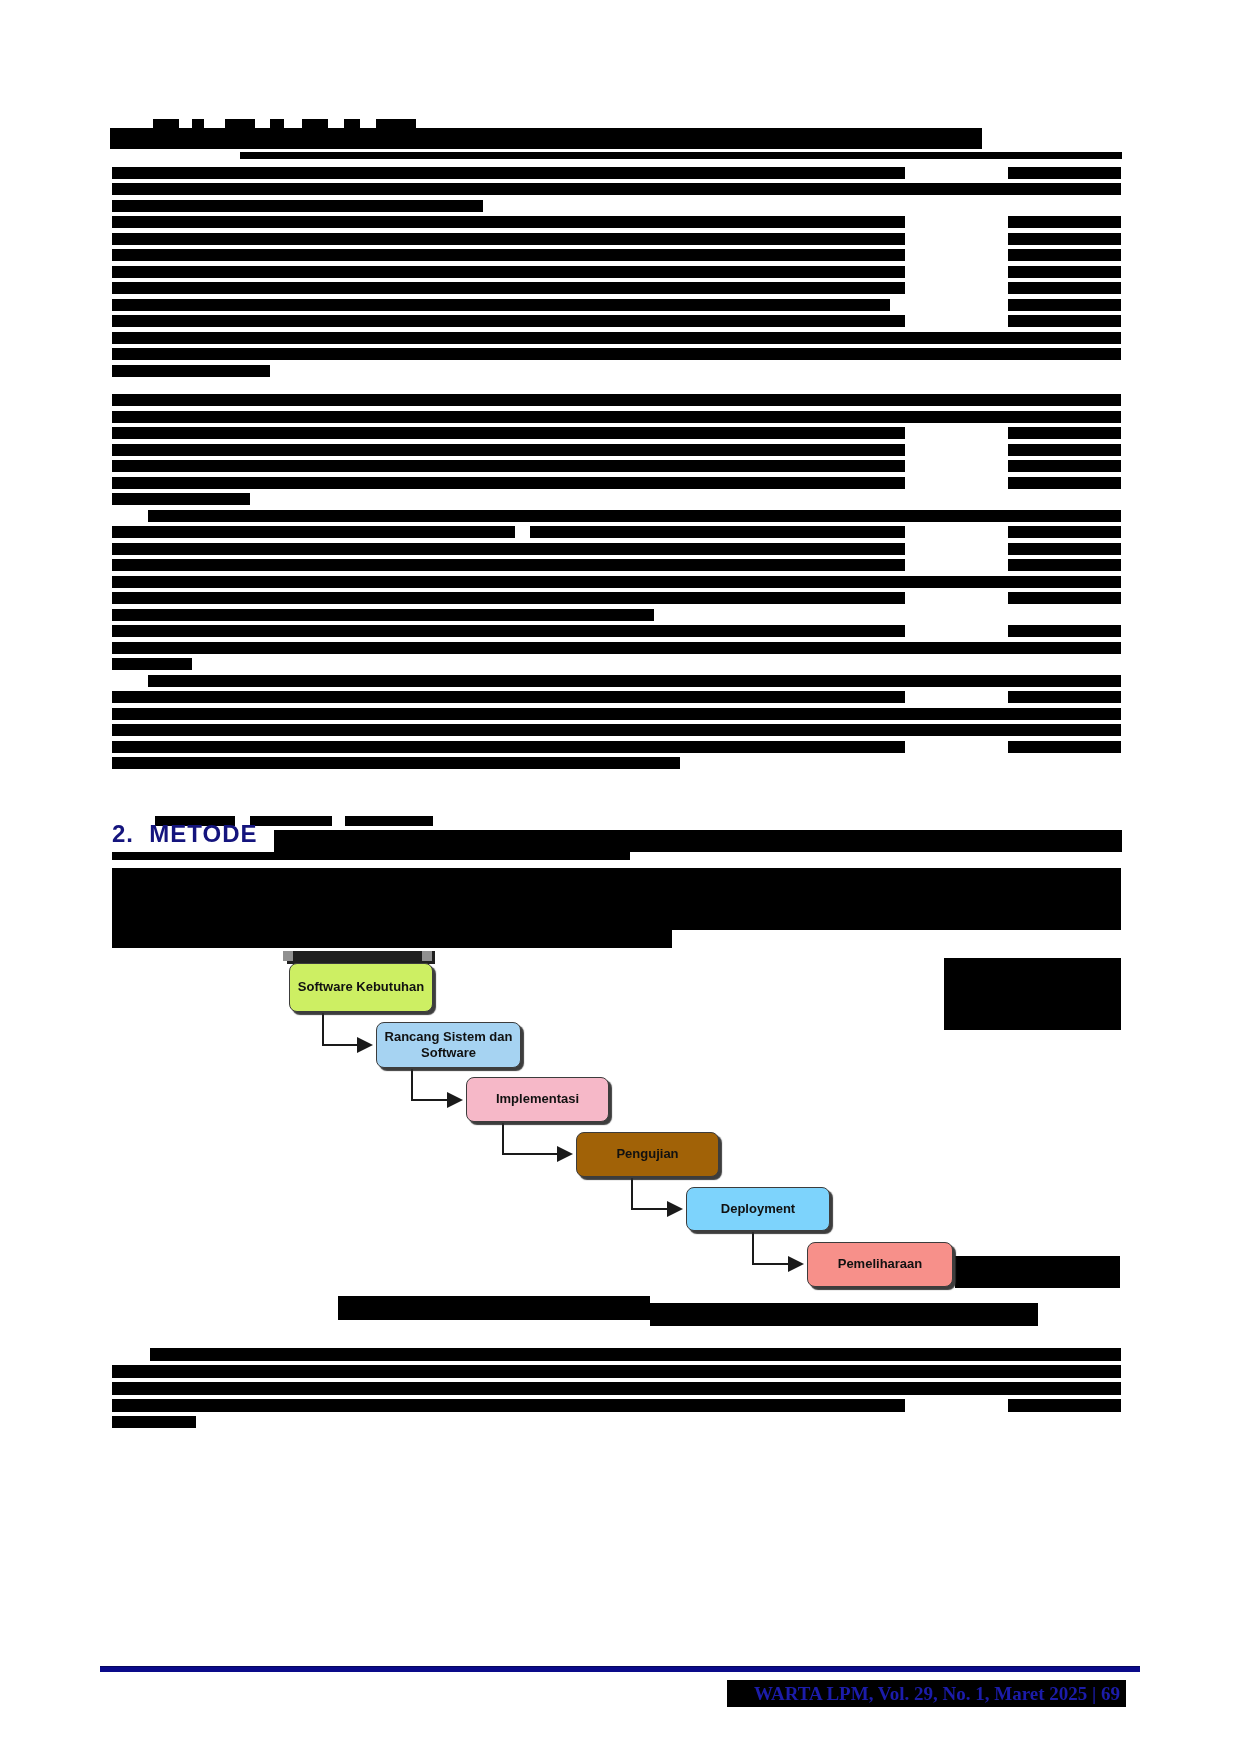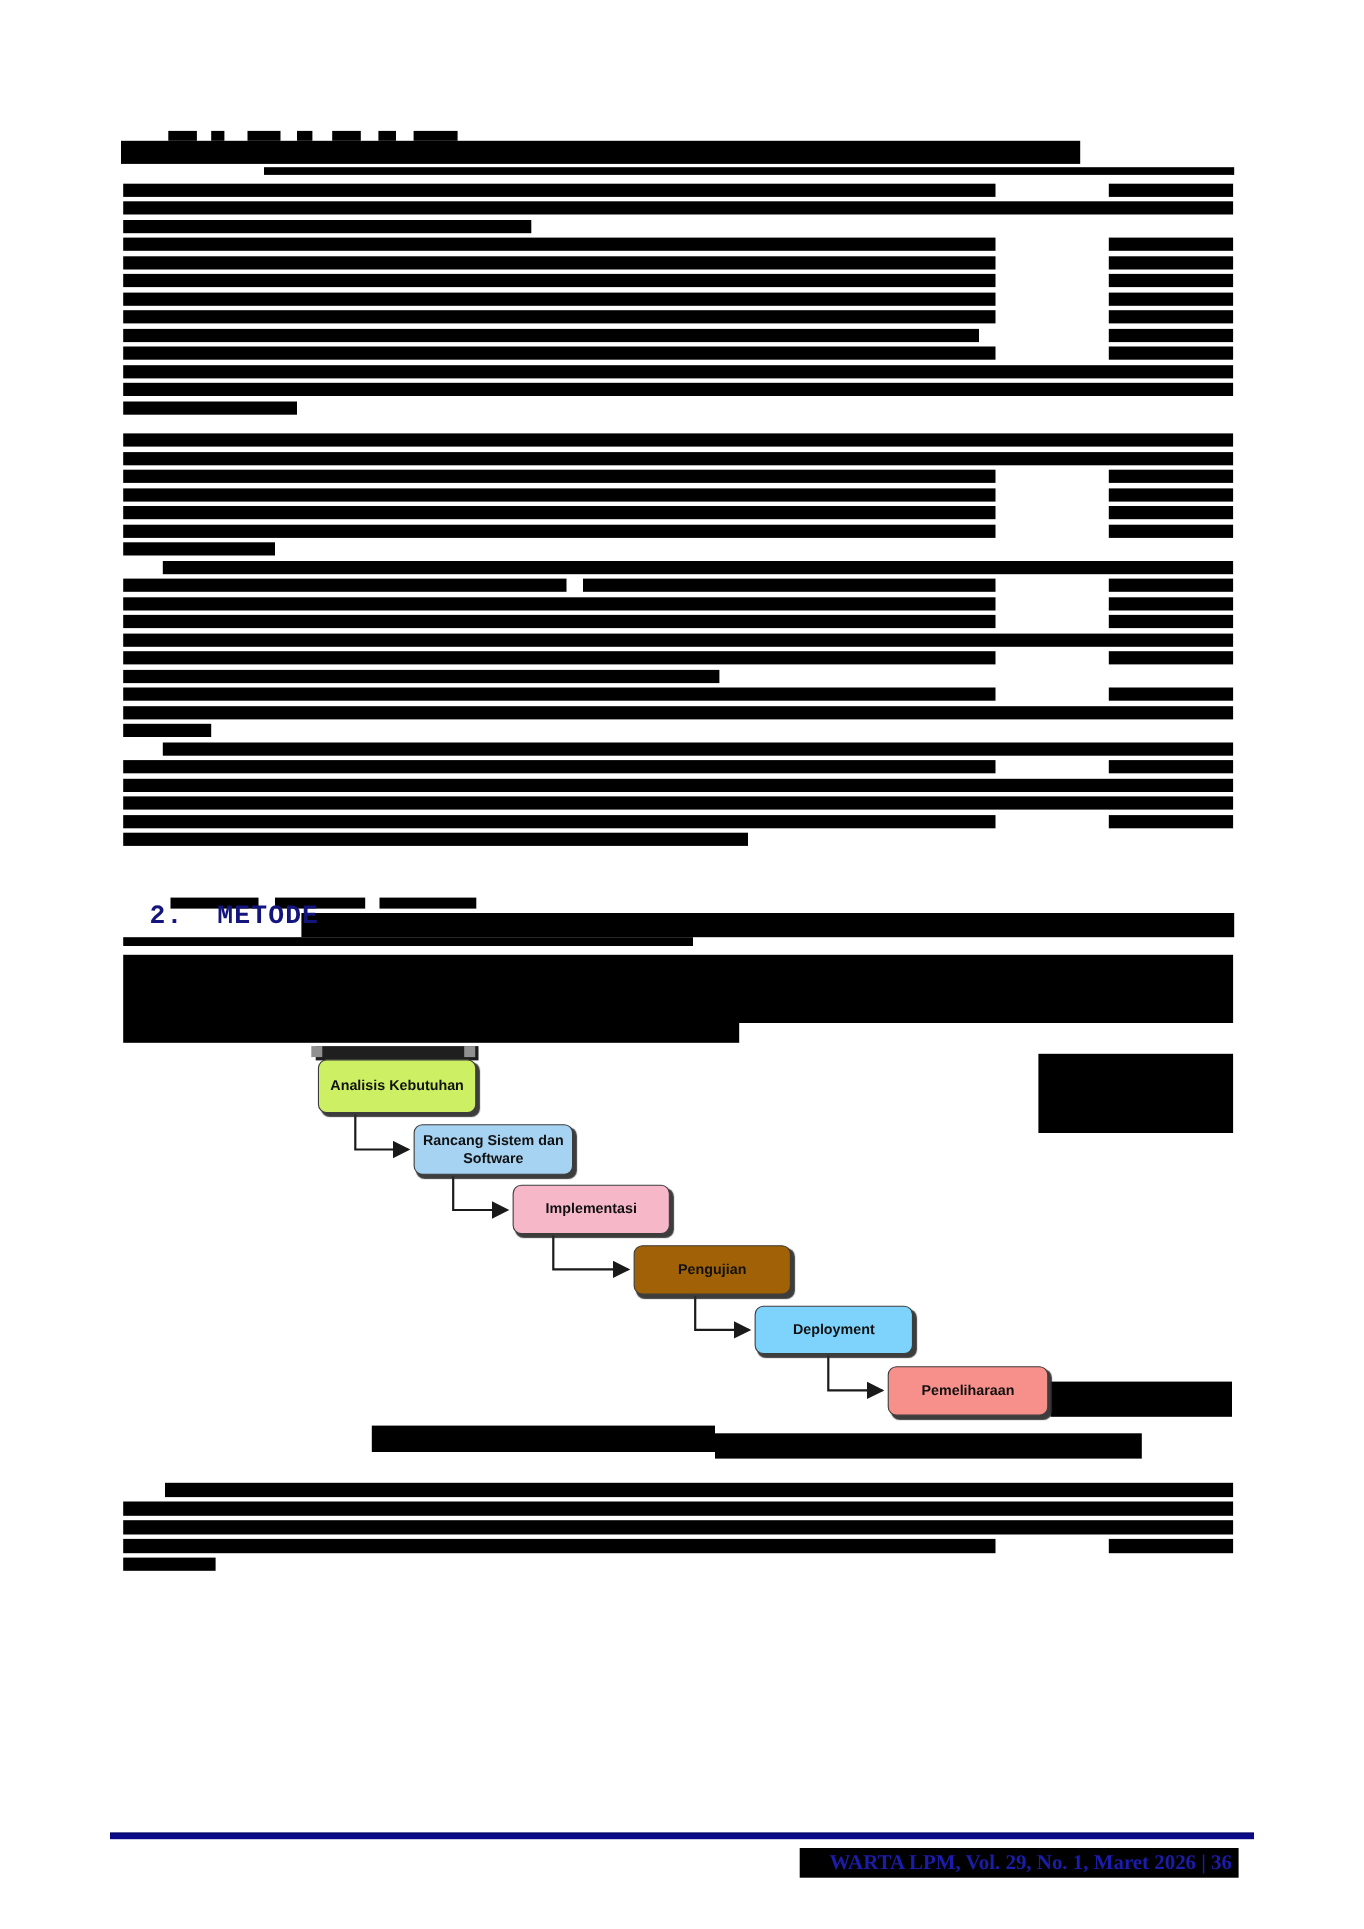--- a/index.html
+++ b/index.html
@@ -1,20 +1,20 @@
 <!DOCTYPE html>
 <html><head>
 <meta charset="utf-8">
 <style>
   html,body{margin:0;padding:0;background:#ffffff;}
   .page{position:relative;width:1240px;height:1754px;background:#ffffff;overflow:hidden;
         font-family:"Liberation Sans",sans-serif;}
   .bar{position:absolute;background:#000;}
-  .heading-methods{position:absolute;left:112px;top:820px;font-family:Liberation Mono, monospace;
-        font-weight:bold;font-size:24px;letter-spacing:1px;white-space:pre;color:#14147d;margin-left:24px;}
+  .heading-methods{position:absolute;left:112px;top:820px;font-family:Liberation Sans, sans-serif;
+        font-weight:bold;font-size:24px;letter-spacing:1px;white-space:pre;color:#14147d;}
   .diagram-box{position:absolute;box-sizing:border-box;border:1.5px solid #3c3c3c;border-radius:8px;
         display:flex;align-items:center;justify-content:center;text-align:center;
         font-family:"Liberation Sans",sans-serif;font-weight:bold;font-size:13px;color:#111;
         line-height:1.25;padding:2px 6px;box-shadow:3px 3px 1px rgba(45,45,45,0.92);}
   .connector-svg{position:absolute;left:0;top:0;pointer-events:none;}
   .footer-rule{position:absolute;left:100px;top:1666px;width:1040px;height:5px;background:#0a0a8a;
         border-top:1px solid #06065e;}
   .footer-bar{position:absolute;left:727px;top:1680px;width:399px;height:27px;background:#000;
         display:flex;align-items:center;justify-content:flex-end;padding-right:6px;box-sizing:border-box;}
   .footer-text{font-family:"Liberation Serif",serif;font-weight:bold;font-size:19px;color:#1c1caa;
@@ -124,26 +124,26 @@
     <g id="connector-group">
         <polyline points="323,1013 323,1045 371,1045" fill="none" stroke="#1a1a1a" stroke-width="2" marker-end="url(#arrow)"></polyline>
         <polyline points="412,1069 412,1100 461,1100" fill="none" stroke="#1a1a1a" stroke-width="2" marker-end="url(#arrow)"></polyline>
         <polyline points="503,1123 503,1154 571,1154" fill="none" stroke="#1a1a1a" stroke-width="2" marker-end="url(#arrow)"></polyline>
         <polyline points="632,1178 632,1209 681,1209" fill="none" stroke="#1a1a1a" stroke-width="2" marker-end="url(#arrow)"></polyline>
         <polyline points="753,1232 753,1264 802,1264" fill="none" stroke="#1a1a1a" stroke-width="2" marker-end="url(#arrow)"></polyline>
       </g>
   </svg>
 
   <div id="diagram-layer">
-      <div class="diagram-box" style="left: 289px; top: 963px; width: 144px; height: 49px; background: rgb(205, 239, 99);">Analisis Kebutuhan</div>
+      <div class="diagram-box" style="left: 289px; top: 963px; width: 144px; height: 49px; background: rgb(205, 239, 99);">Software Kebutuhan</div>
       <div class="diagram-box" style="left: 376px; top: 1022px; width: 145px; height: 46px; background: rgb(166, 211, 242);">Rancang Sistem dan Software</div>
       <div class="diagram-box" style="left: 466px; top: 1077px; width: 143px; height: 45px; background: rgb(246, 184, 200);">Implementasi</div>
       <div class="diagram-box" style="left: 576px; top: 1132px; width: 143px; height: 45px; background: #a16207;">Pengujian</div>
       <div class="diagram-box" style="left: 686px; top: 1187px; width: 144px; height: 44px; background: #7dd3fc;">Deployment</div>
       <div class="diagram-box" style="left: 807px; top: 1242px; width: 146px; height: 45px; background: rgb(247, 144, 138);">Pemeliharaan</div>
     </div>
 
   <div class="footer-rule"></div>
   <div class="footer-bar">
-    <span class="footer-text">WARTA LPM, Vol. 29, No. 1, Maret 2026 | 36</span>
+    <span class="footer-text">WARTA LPM, Vol. 29, No. 1, Maret 2025 | 69</span>
   </div>
 
 </div>
 
 </body></html>

